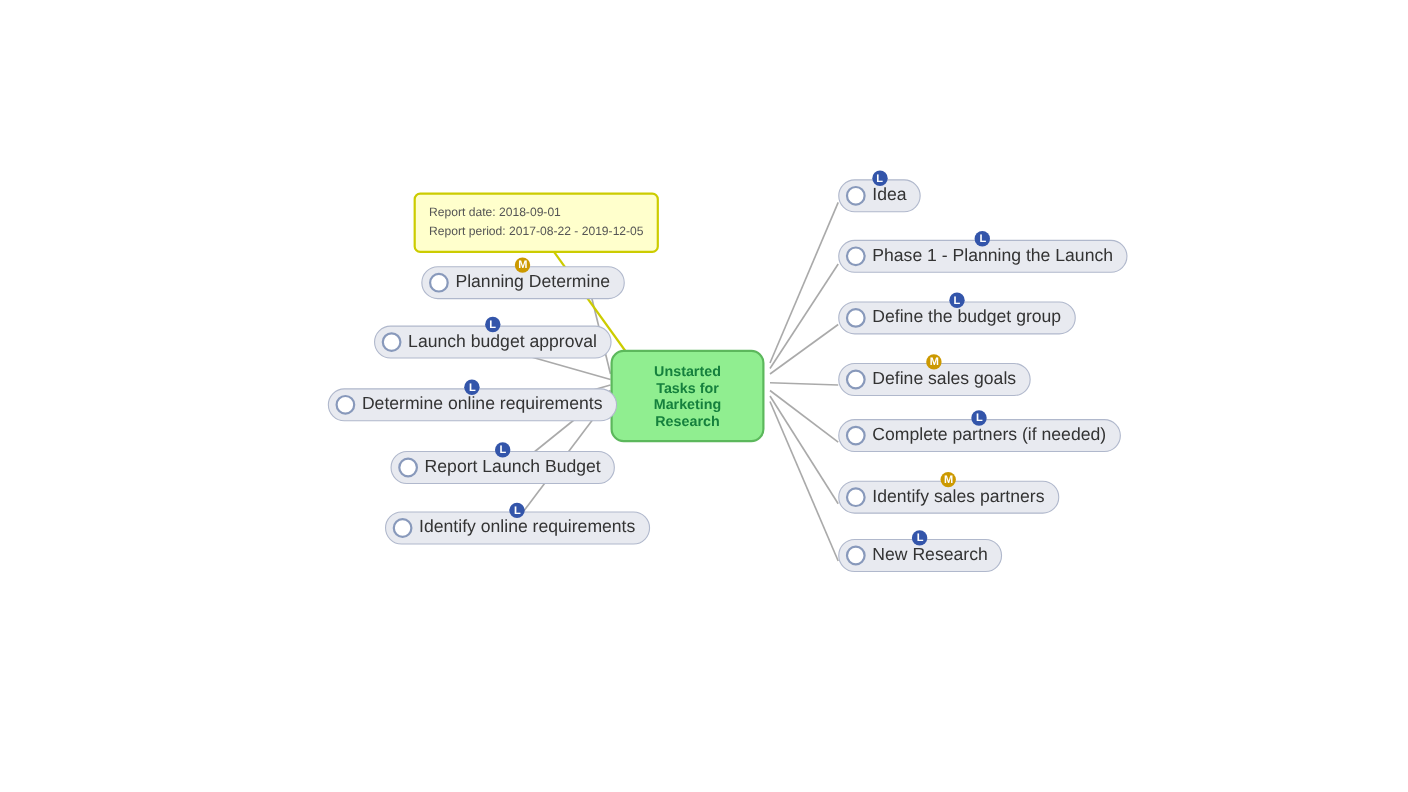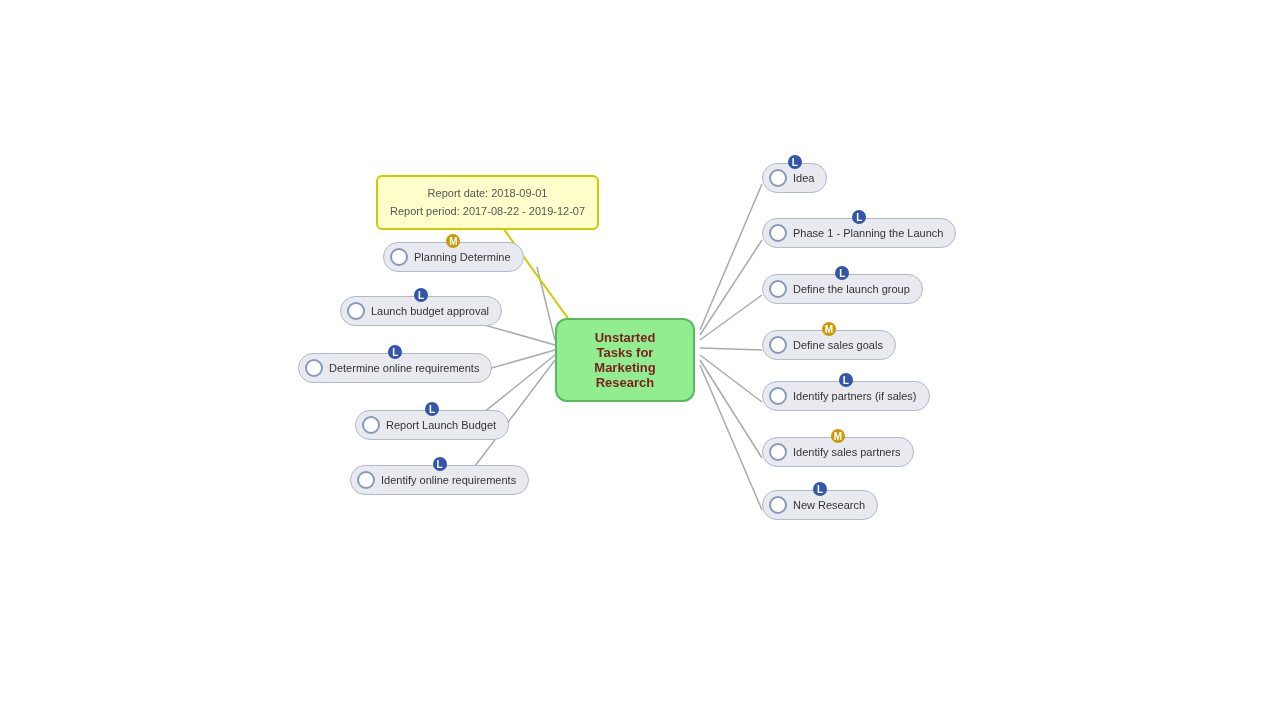--- a/index.html
+++ b/index.html
@@ -17,43 +17,42 @@
       top: 0; left: 0;
       width: 1280px;
       height: 720px;
       pointer-events: none;
       z-index: 0;
     }
 
     .node {
       position: absolute;
       z-index: 1;
-      text-align: center;
     }
 
     .center-node {
       background: #90EE90;
       border: 2px solid #5cb85c;
       border-radius: 12px;
       padding: 10px 18px;
       text-align: center;
       font-size: 13px;
       font-weight: bold;
-      color: #7f1d1d;
+      color: #15803d;
       width: 140px;
     }
 
     .task-node {
       display: flex;
       align-items: center;
       background: #e8eaf0;
       border: 1px solid #b0b8cc;
       border-radius: 20px;
       padding: 5px 12px 5px 6px;
-      font-size: 11px;
+      font-size: 16px;
       color: #333;
       white-space: nowrap;
       gap: 6px;
     }
 
     .task-node .circle {
       width: 18px;
       height: 18px;
       border-radius: 50%;
       border: 2px solid #8899bb;
@@ -121,21 +120,21 @@
 
   <line x1="700" y1="360" x2="762" y2="458" stroke="#aaa" stroke-width="1.5"></line>
 
   <line x1="700" y1="365" x2="762" y2="510" stroke="#aaa" stroke-width="1.5"></line>
 
   <line x1="490" y1="210" x2="580" y2="335" stroke="#cccc00" stroke-width="2"></line>
 </svg>
 
 <div class="node report-box" style="left: 376px; top: 175px;">
   <div>Report date: 2018-09-01</div>
-  <div>Report period: 2017-08-22 - 2019-12-07</div>
+  <div>Report period: 2017-08-22 - 2019-12-05</div>
 </div>
 
 <div class="node center-node" style="left: 555px; top: 318px;">
   <span>Unstarted Tasks for<br>Marketing Research</span>
 </div>
 
 <div style="position:absolute; left:383px; top:242px; z-index:2;">
   <div class="marker marker-m" style="position:absolute; top:-8px; left:50%; transform:translateX(-50%);">M</div>
   <div class="task-node">
     <div class="circle"></div>
@@ -188,37 +187,37 @@
   <div class="task-node">
     <div class="circle"></div>
     <span>Phase 1 - Planning the Launch</span>
   </div>
 </div>
 
 <div style="position:absolute; left:762px; top:274px; z-index:2;">
   <div class="marker marker-l" style="position:absolute; top:-8px; left:50%; transform:translateX(-50%);">L</div>
   <div class="task-node">
     <div class="circle"></div>
-    <span>Define the launch group</span>
+    <span>Define the budget group</span>
   </div>
 </div>
 
 <div style="position:absolute; left:762px; top:330px; z-index:2;">
   <div class="marker marker-m" style="position:absolute; top:-8px; left:50%; transform:translateX(-50%);">M</div>
   <div class="task-node">
     <div class="circle"></div>
     <span>Define sales goals</span>
   </div>
 </div>
 
 <div style="position:absolute; left:762px; top:381px; z-index:2;">
   <div class="marker marker-l" style="position:absolute; top:-8px; left:50%; transform:translateX(-50%);">L</div>
   <div class="task-node">
     <div class="circle"></div>
-    <span>Identify partners (if sales)</span>
+    <span>Complete partners (if needed)</span>
   </div>
 </div>
 
 <div style="position:absolute; left:762px; top:437px; z-index:2;">
   <div class="marker marker-m" style="position:absolute; top:-8px; left:50%; transform:translateX(-50%);">M</div>
   <div class="task-node">
     <div class="circle"></div>
     <span>Identify sales partners</span>
   </div>
 </div>

